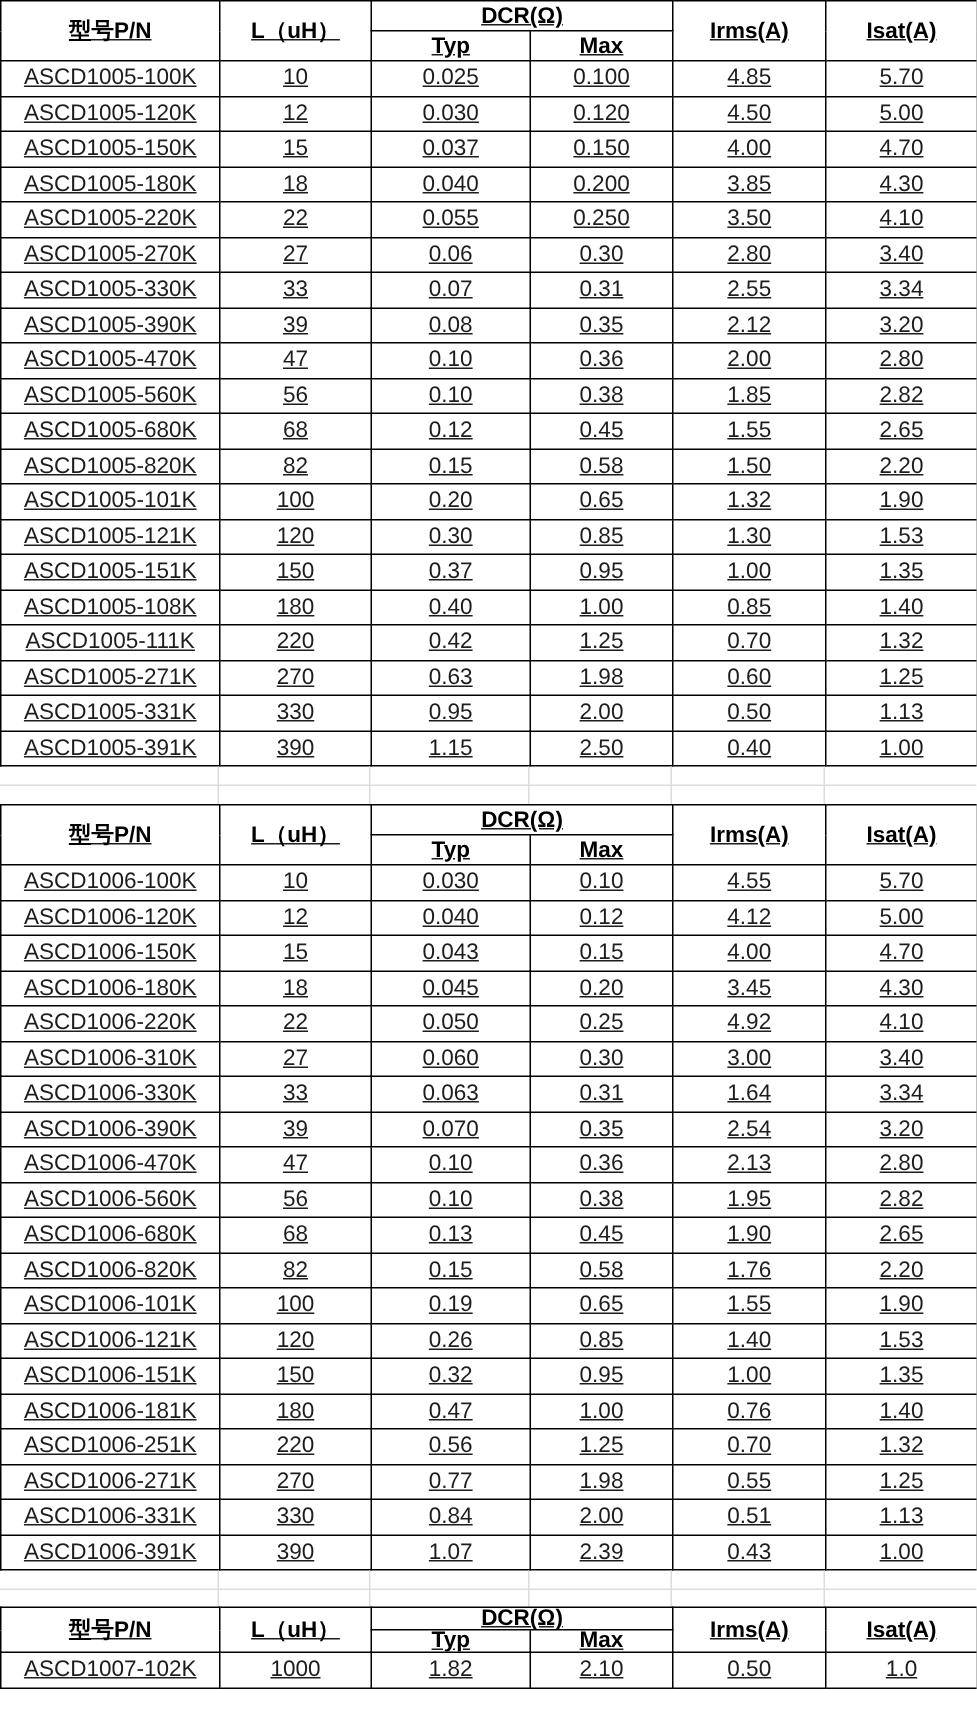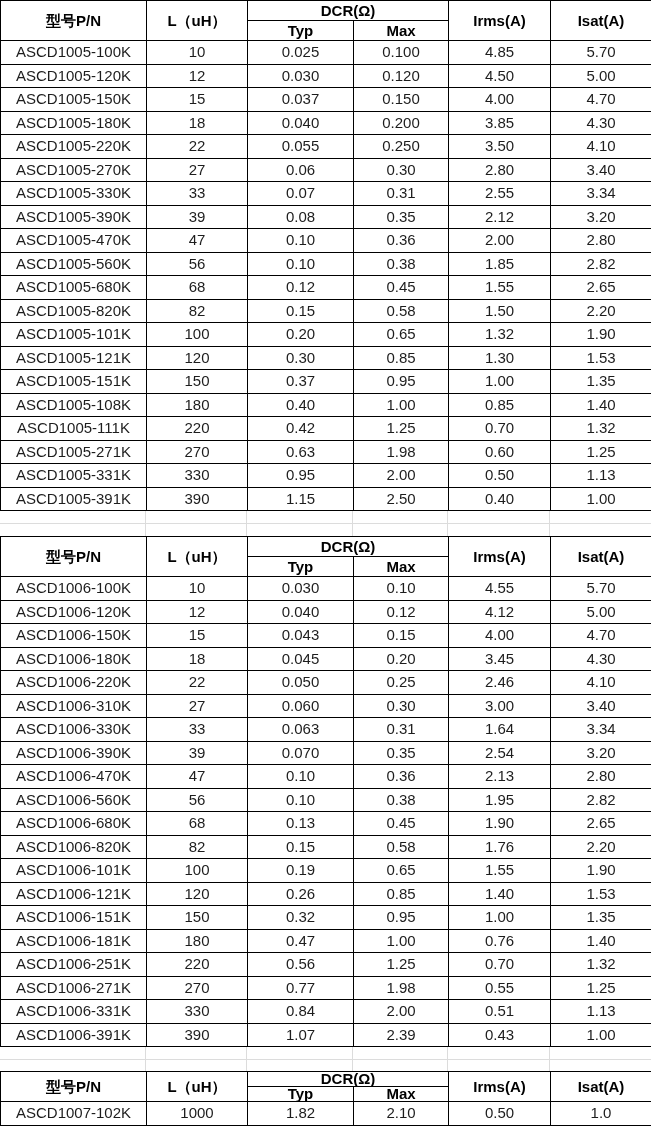--- a/index.html
+++ b/index.html
@@ -11,20 +11,21 @@
     width: 651px;
     height: 1145px;
     overflow: hidden;
     font-family: "Liberation Sans", sans-serif;
     color: #1d1d1d;
   }
   table.spec {
     border-collapse: collapse;
     table-layout: fixed;
     width: 651px;
+    text-decoration: underline;
   }
   table.spec th, table.spec td {
     border: 1.5px solid #000000;
     text-align: center;
     vertical-align: middle;
     padding: 0;
     overflow: hidden;
     white-space: nowrap;
   }
   table.spec th {
@@ -302,21 +303,21 @@
         <td>0.045</td>
         <td>0.20</td>
         <td>3.45</td>
         <td>4.30</td>
       </tr>
       <tr>
         <td>ASCD1006-220K</td>
         <td>22</td>
         <td>0.050</td>
         <td>0.25</td>
-        <td>2.46</td>
+        <td>4.92</td>
         <td>4.10</td>
       </tr>
       <tr>
         <td>ASCD1006-310K</td>
         <td>27</td>
         <td>0.060</td>
         <td>0.30</td>
         <td>3.00</td>
         <td>3.40</td>
       </tr>

